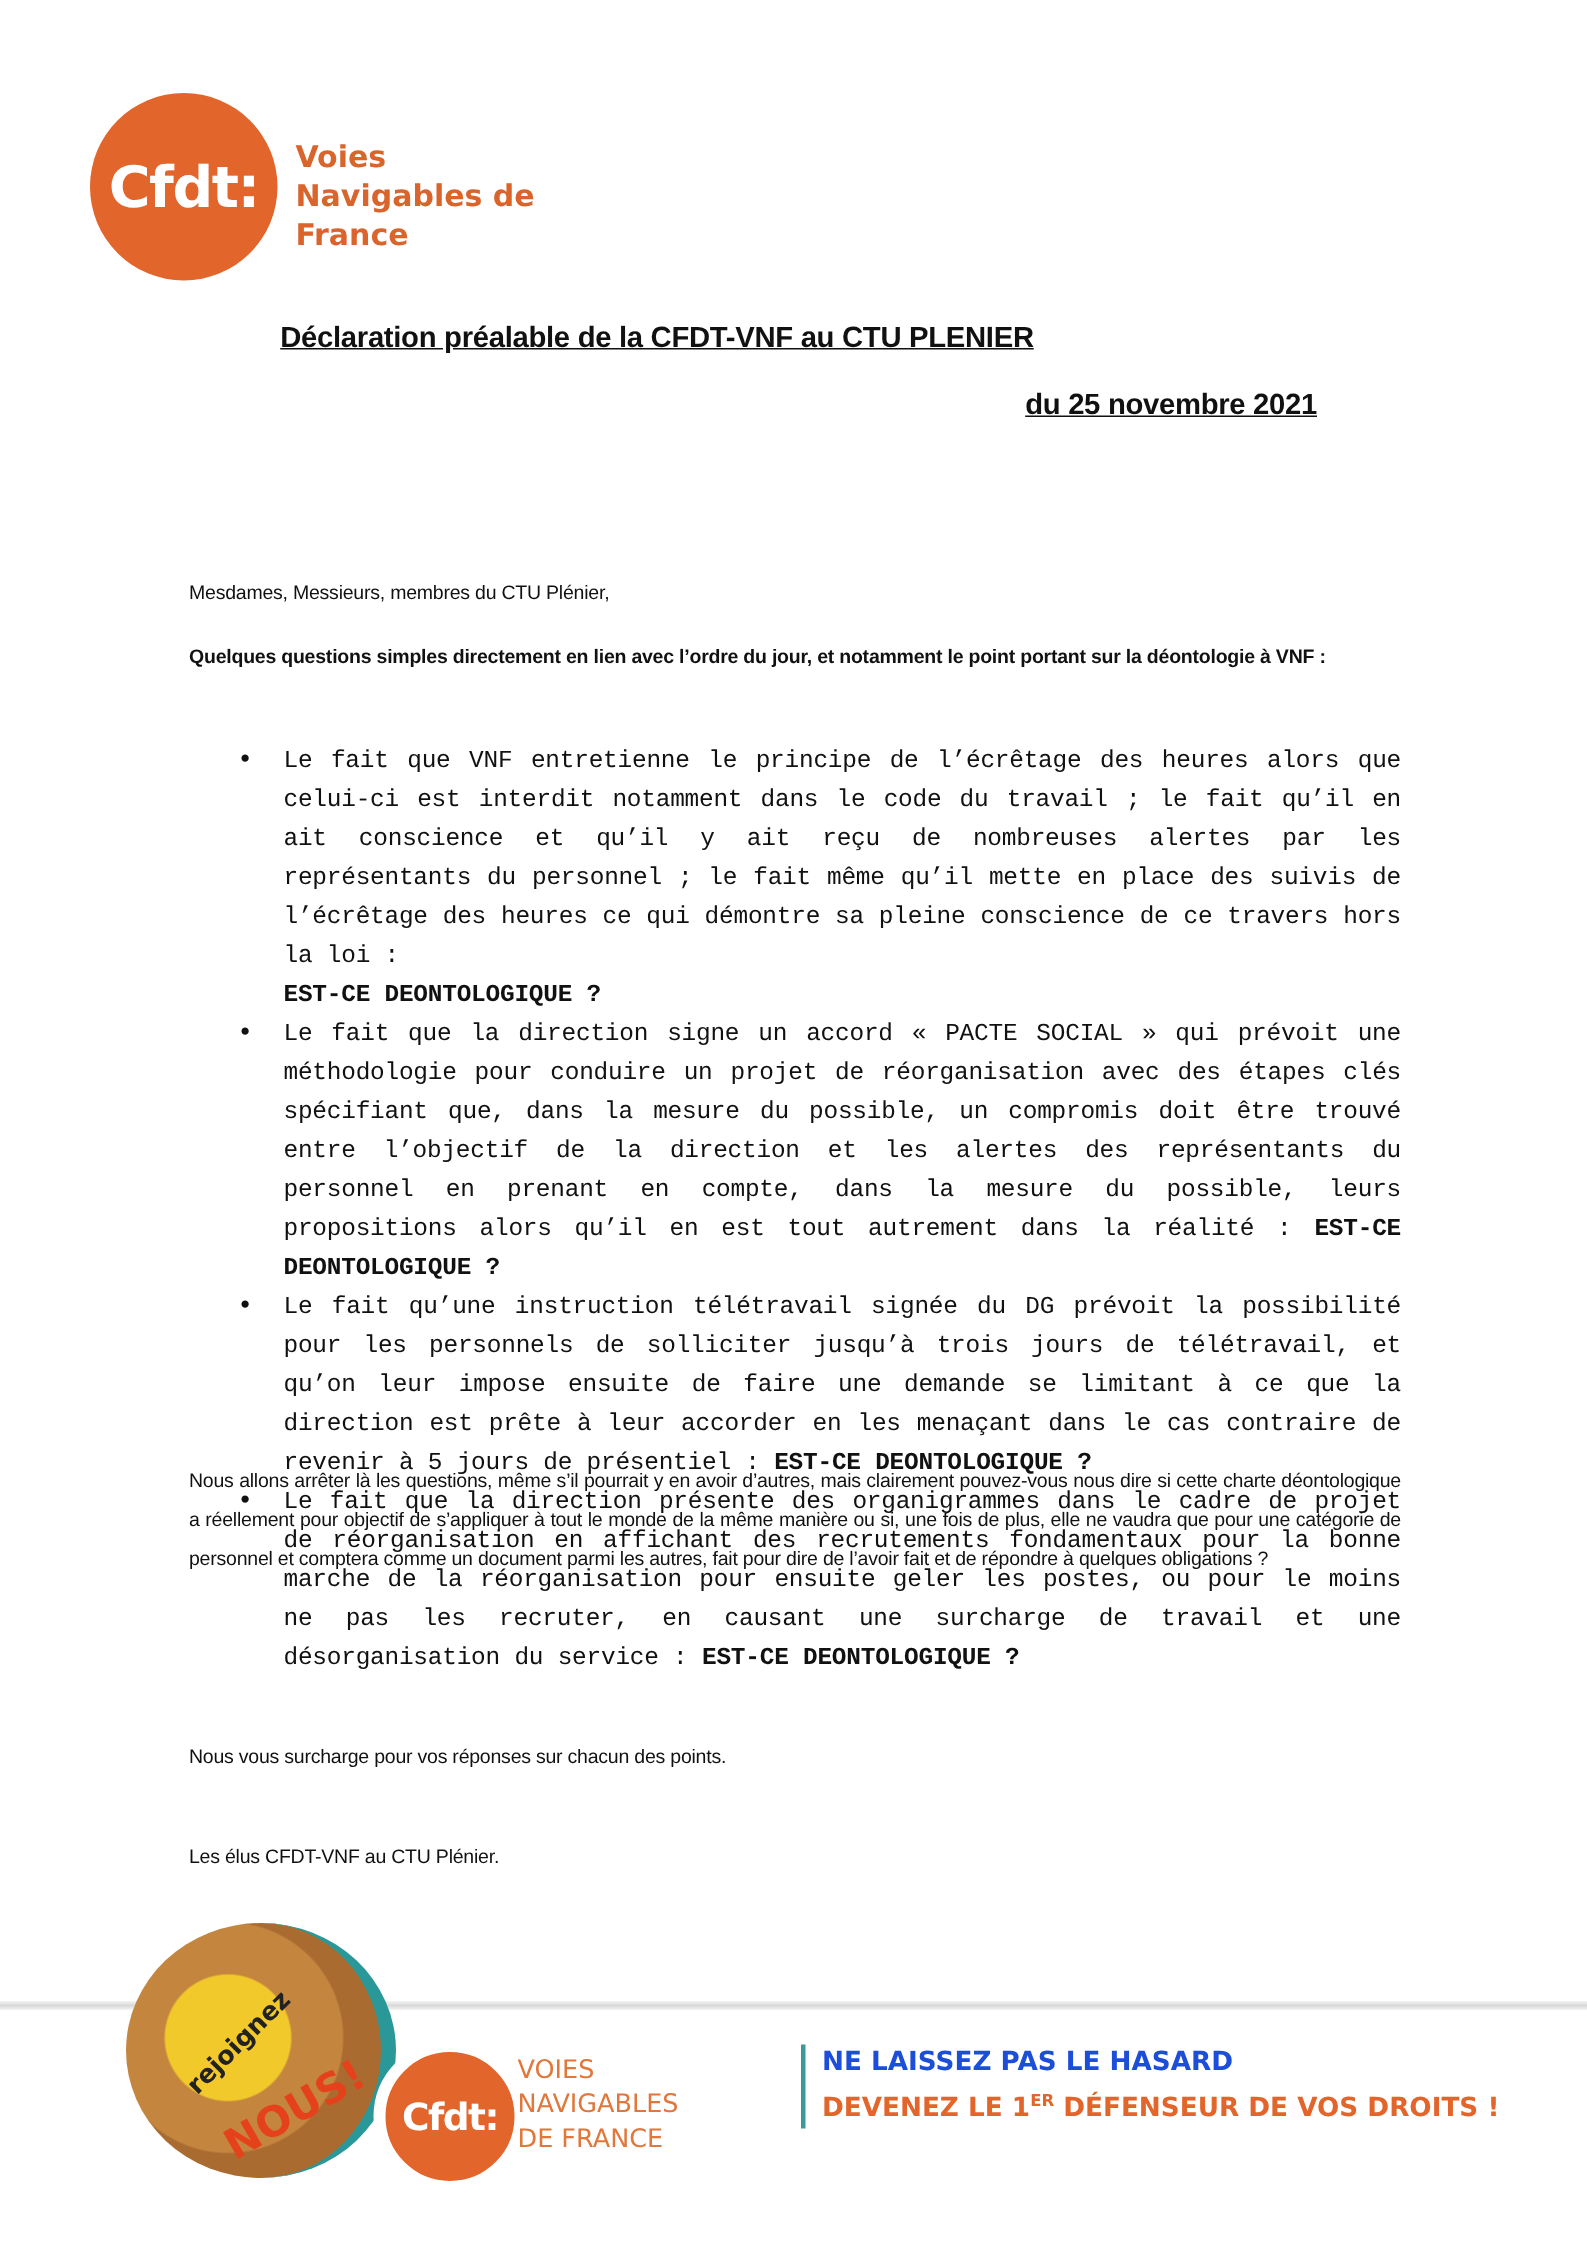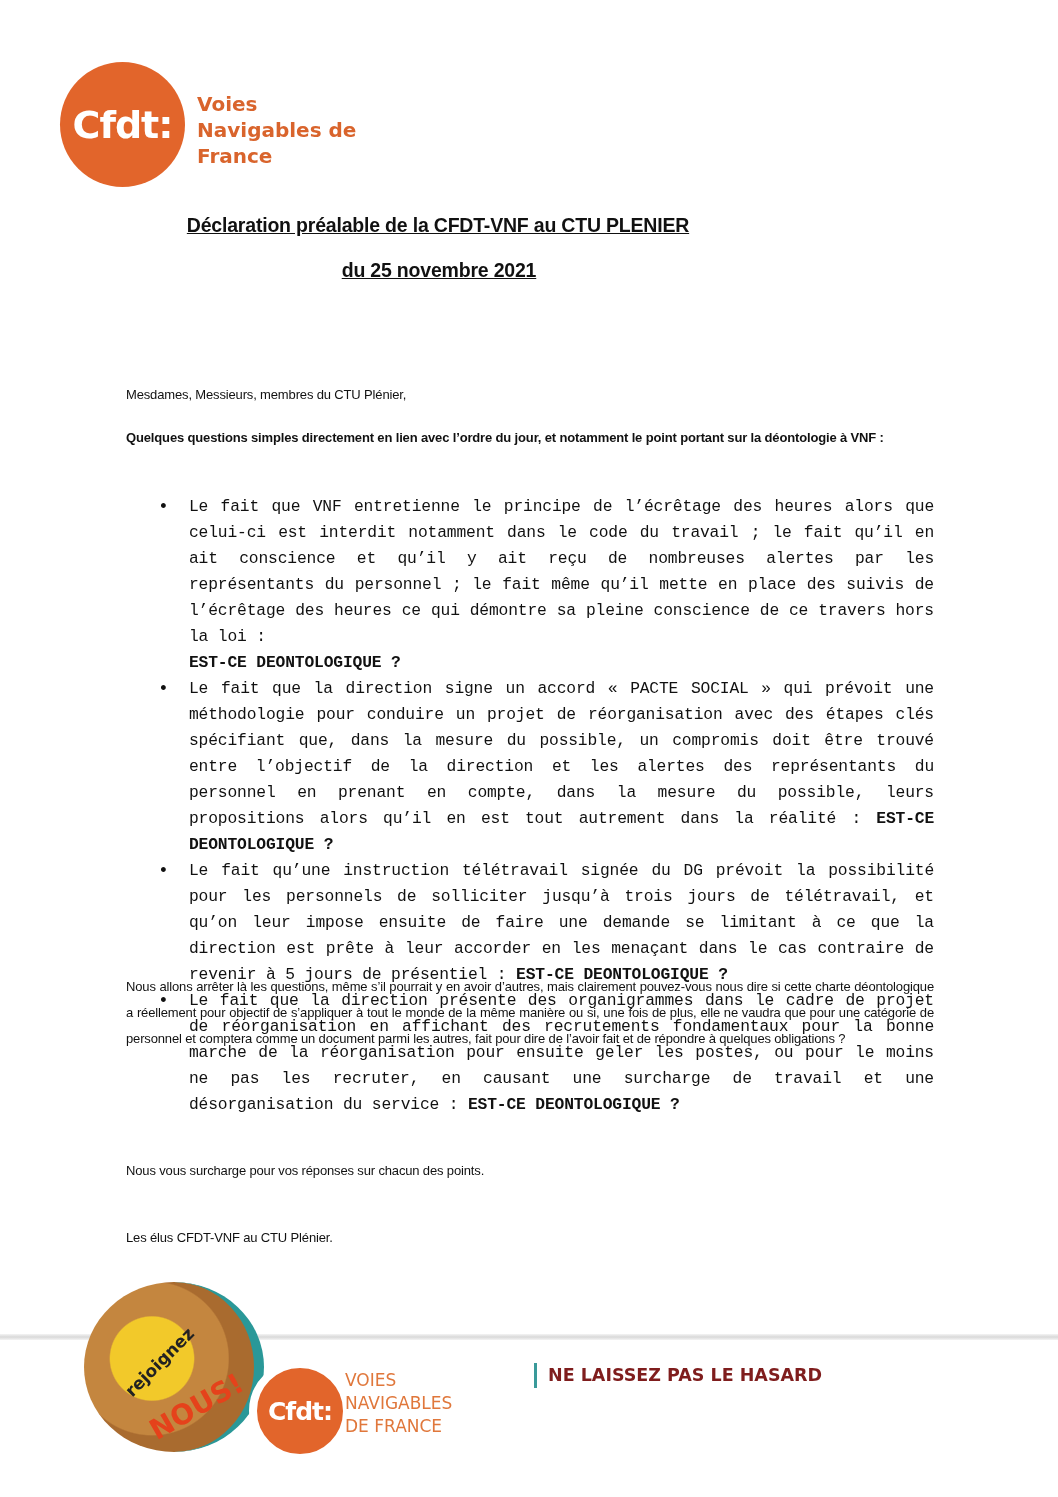--- a/index.html
+++ b/index.html
@@ -2,40 +2,40 @@
 <html><head>
 <meta charset="utf-8">
 <style>
   html, body { margin:0; padding:0; background:#ffffff; }
   body { width:1058px; height:1497px; position:relative; overflow:hidden; font-family:"Liberation Sans", sans-serif; color:#111; }
   .logo-top { position:absolute; left:60px; top:62px; width:125px; height:125px; border-radius:50%; background:#e2652b; display:flex; align-items:center; justify-content:center; }
   .logo-top span { color:#fff; font-family:"DejaVu Sans", sans-serif; font-weight:bold; font-size:38px; letter-spacing:-1px; }
   .logo-text { position:absolute; left:197px; top:91px; color:#d9642c; font-family:"DejaVu Sans", sans-serif; font-weight:bold; font-size:20px; line-height:26px; }
   .title { position:absolute; left:0; width:878px; text-align:center; font-weight:bold; font-size:19.5px; text-decoration:underline; letter-spacing:-0.2px; }
   .t1 { top:214px; left:-1px; }
-  .t2 { top:259px; }
+  .t2 { top:259px;text-align:right; }
   .para { position:absolute; left:126px; width:808px; font-size:13px; line-height:26px; letter-spacing:-0.15px; }
   .greet { top:382px; }
   .intro { top:425px; font-weight:bold; }
   ul.points { position:absolute; left:126px; top:494px; width:808px; margin:0; padding:0; list-style:none; font-size:16.3px; line-height:26px; letter-spacing:-0.15px;font-family:Liberation Mono, monospace; }
   ul.points li { position:relative; padding-left:63px; text-align:justify; }
   ul.points li::before { content:"\2022"; position:absolute; left:32px; top:0; font-size:18px; }
   .q { font-weight:bold; }
   .closing { top:974px; text-align:justify; }
   .thanks { top:1158px; }
   .sign { top:1197px;margin-top:28px; }
   .footer-band { position:absolute; left:0; top:1334px; width:1058px; height:6px; background:linear-gradient(#f4f4f4,#d9d9d9,#f4f4f4); }
   .photo { position:absolute; left:84px; top:1282px; width:170px; height:170px; border-radius:50%; background:radial-gradient(circle at 40% 45%, #f2c92a 0 30%, #c4863f 31% 55%, #a96b2f 56%); border-right:10px solid #2a9898; }
   .photo-text1 { position:absolute; left:115px; top:1352px; transform:rotate(-45deg); font-family:"DejaVu Sans", sans-serif; font-weight:bold; font-size:17px; color:#222; }
   .photo-text2 { position:absolute; left:145px; top:1390px; transform:rotate(-30deg); font-family:"DejaVu Sans", sans-serif; font-weight:bold; font-size:28px; color:#e5421b; }
   .logo-bottom { position:absolute; left:249px; top:1360px; width:86px; height:86px; border-radius:50%; background:#e2652b; border:8px solid #fff; display:flex; align-items:center; justify-content:center; }
   .logo-bottom span { color:#fff; font-family:"DejaVu Sans", sans-serif; font-weight:bold; font-size:25px; letter-spacing:-1px; }
   .bottom-org { position:absolute; left:345px; top:1369px; color:#e0773b; font-family:"DejaVu Sans", sans-serif; font-size:17px; line-height:23px; }
   .slogan { position:absolute; left:534px; top:1363px; border-left:3px solid #3a9a9a; padding-left:11px; font-family:"DejaVu Sans", sans-serif; font-weight:bold; font-size:17.5px; line-height:25px; }
-  .slogan .teal { color:#7f1d1d; }
+  .slogan .teal { color:#1d4ed8; }
   .slogan .orange { color:#e2652b; }
   sup { font-size:11px; }
 </style>
 </head>
 <body>
 
 <div class="logo-top">
   <span>Cfdt:</span>
 </div>
 <div class="logo-text">
@@ -68,13 +68,14 @@
 <div class="logo-bottom">
   <span>Cfdt:</span>
 </div>
 <div class="bottom-org">
   <div>VOIES</div>
   <div>NAVIGABLES</div>
   <div>DE FRANCE</div>
 </div>
 <div class="slogan">
   <div class="teal">NE LAISSEZ PAS LE HASARD</div>
+  <div class="orange"><span>DEVENEZ LE 1</span><sup>ER</sup><span> DÉFENSEUR DE VOS DROITS !</span></div>
 </div>
 
 </body></html>

